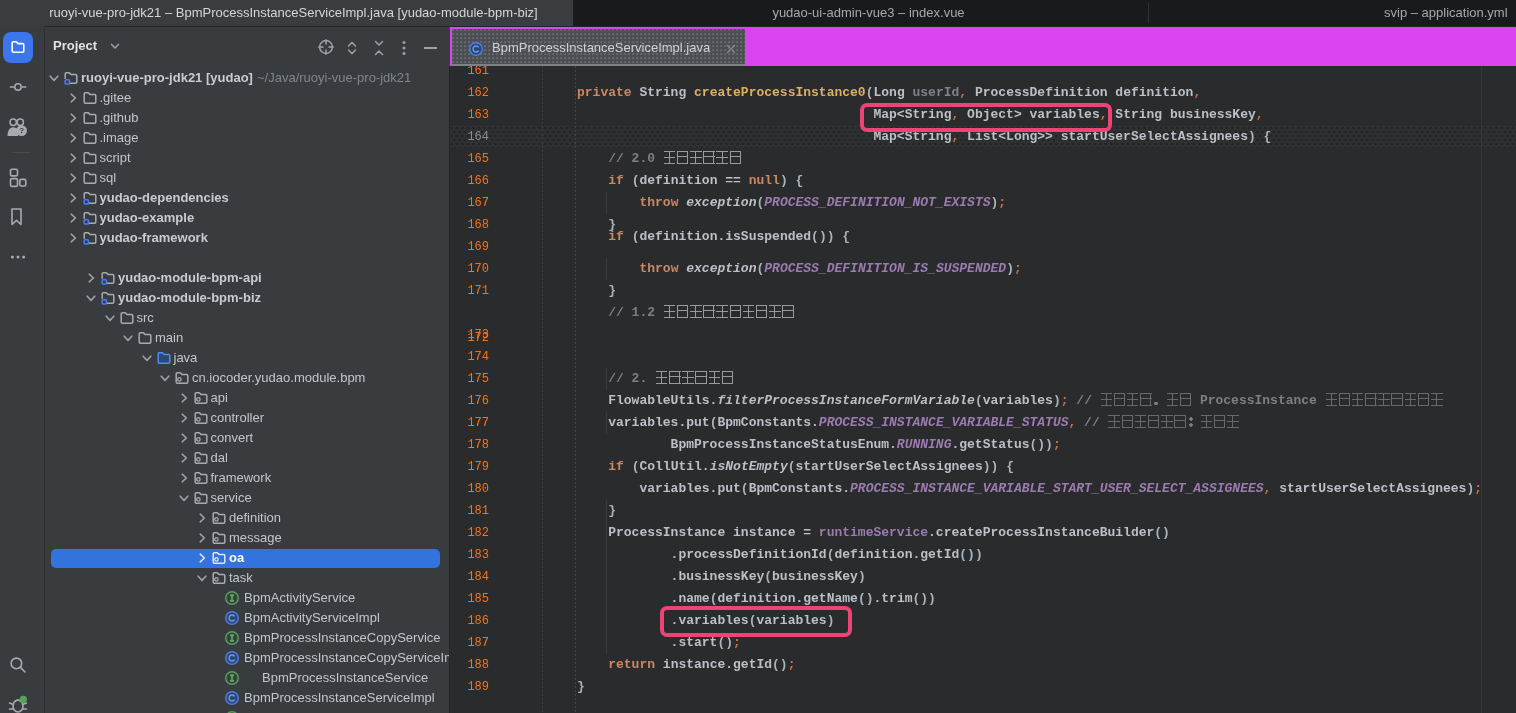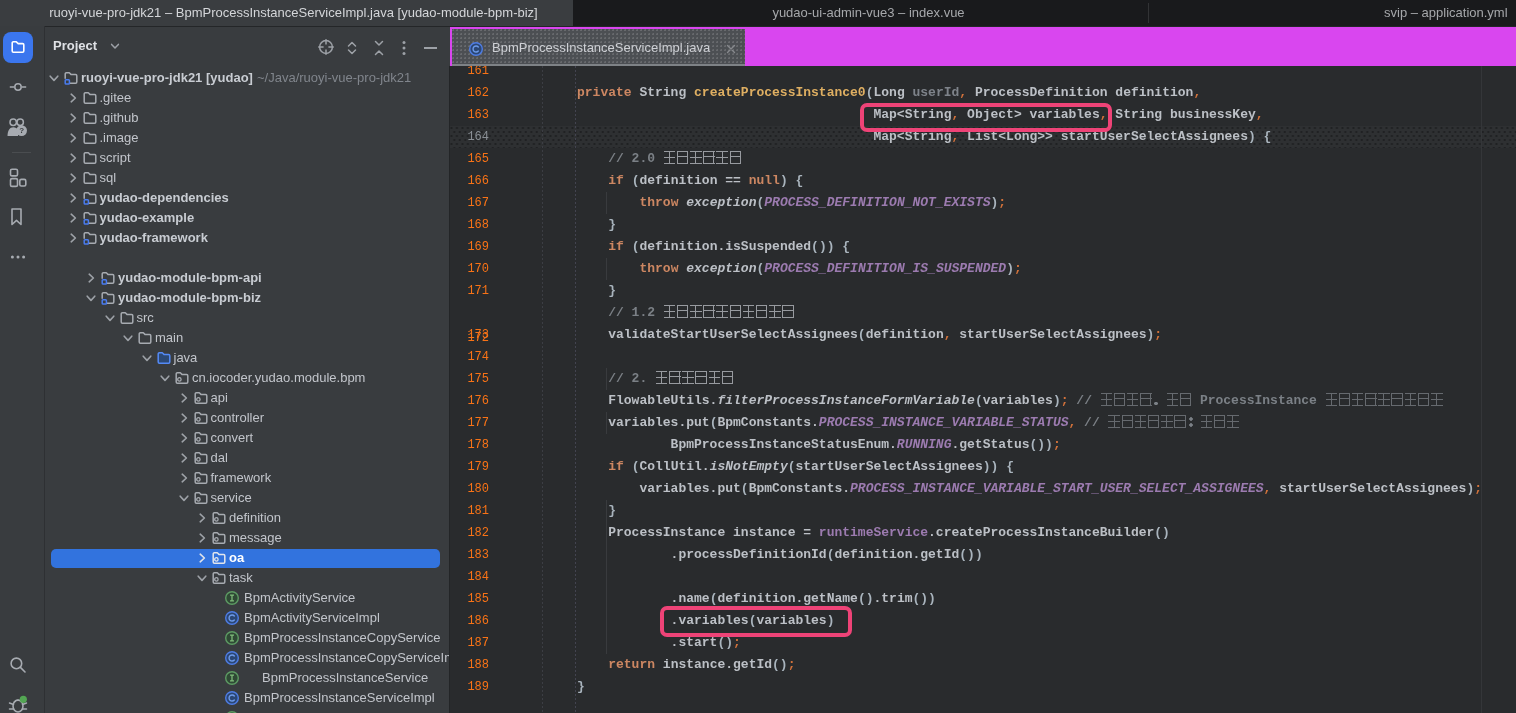--- a/index.html
+++ b/index.html
@@ -461,29 +461,28 @@
 <div class="cline" style="left:127px;top:60px">                                      Map&lt;String<span class="p">,</span> List&lt;Long&gt;&gt; startUserSelectAssignees<span class="br">)</span> <span class="br">{</span></div>
 <div class="num" style="left:0;top:82px;">165</div>
 <div class="cline" style="left:127px;top:82px"><span class="cm">    // 2.0 </span><i class="z"></i><i class="z z2"></i><i class="z"></i><i class="z z2"></i><i class="z"></i><i class="z z2"></i></div>
 <div class="num" style="left:0;top:104px;">166</div>
 <div class="cline" style="left:127px;top:104px">    <span class="k">if</span> <span class="br">(</span>definition == <span class="k">null</span><span class="br">)</span> <span class="br">{</span></div>
 <div class="num" style="left:0;top:126px;">167</div>
 <div class="cline" style="left:127px;top:126px">        <span class="k">throw</span> <span class="it">exception</span><span class="br">(</span><span class="pui">PROCESS_DEFINITION_NOT_EXISTS</span><span class="br">)</span><span class="p">;</span></div>
 <div class="num" style="left:0;top:148px;">168</div>
 <div class="cline" style="left:127px;top:148px">    <span class="br">}</span></div>
 <div class="num" style="left:0;top:170px;">169</div>
-<div class="cline" style="left:127px;top:170px">    <span class="k">if</span> <span class="br">(</span>definition.isSuspended<span class="br">()</span><span class="br">)</span> <span class="br">{</span></div>
+<div class="cline" style="left:127px;top:160px">    <span class="k">if</span> <span class="br">(</span>definition.isSuspended<span class="br">()</span><span class="br">)</span> <span class="br">{</span></div>
 <div class="num" style="left:0;top:192px;">170</div>
 <div class="cline" style="left:127px;top:192px">        <span class="k">throw</span> <span class="it">exception</span><span class="br">(</span><span class="pui">PROCESS_DEFINITION_IS_SUSPENDED</span><span class="br">)</span><span class="p">;</span></div>
 <div class="num" style="left:0;top:214px;">171</div>
 <div class="cline" style="left:127px;top:214px">    <span class="br">}</span></div>
 <div class="num" style="left:0;top:241px;margin-top:20px;">172</div>
 <div class="cline" style="left:127px;top:236px"><span class="cm">    // 1.2 </span><i class="z"></i><i class="z z2"></i><i class="z"></i><i class="z z2"></i><i class="z"></i><i class="z z2"></i><i class="z"></i><i class="z z2"></i><i class="z"></i><i class="z z2"></i></div>
 <div class="num" style="left:0;top:258px;">173</div>
-<div class="cline" style="left:127px;top:258px">    validateStartUserSelectAssignees<span class="br">(</span>definition<span class="p">,</span> startUserSelectAssignees<span class="br">)</span><span class="p">;</span></div>
 <div class="num" style="left:0;top:280px;">174</div>
 <div class="cline" style="left:127px;top:280px"></div>
 <div class="num" style="left:0;top:302px;">175</div>
 <div class="cline" style="left:127px;top:302px"><span class="cm">    // 2. </span><i class="z"></i><i class="z z2"></i><i class="z"></i><i class="z z2"></i><i class="z"></i><i class="z z2"></i></div>
 <div class="num" style="left:0;top:324px;">176</div>
 <div class="cline" style="left:127px;top:324px">    FlowableUtils.<span class="it">filterProcessInstanceFormVariable</span><span class="br">(</span>variables<span class="br">)</span><span class="p">;</span><span class="cm"> // </span><span class="cm"><i class="z"></i><i class="z z2"></i><i class="z"></i><i class="z z2"></i><i class="zc"></i><i class="z"></i><i class="z z2"></i></span><span class="cm"> ProcessInstance </span><span class="cm"><i class="z"></i><i class="z z2"></i><i class="z"></i><i class="z z2"></i><i class="z"></i><i class="z z2"></i><i class="z"></i><i class="z z2"></i><i class="z"></i></span></div>
 <div class="num" style="left:0;top:346px;">177</div>
 <div class="cline" style="left:127px;top:346px">    variables.put<span class="br">(</span>BpmConstants.<span class="pui">PROCESS_INSTANCE_VARIABLE_STATUS</span><span class="p">,</span><span class="cm"> // </span><span class="cm"><i class="z"></i><i class="z z2"></i><i class="z"></i><i class="z z2"></i><i class="z"></i><i class="z z2"></i><i class="zd"></i><i class="z"></i><i class="z z2"></i><i class="z"></i></span></div>
 <div class="num" style="left:0;top:368px;">178</div>
 <div class="cline" style="left:127px;top:368px">            BpmProcessInstanceStatusEnum.<span class="pui">RUNNING</span>.getStatus<span class="br">())</span><span class="p">;</span></div>
@@ -491,20 +490,21 @@
 <div class="cline" style="left:127px;top:390px">    <span class="k">if</span> <span class="br">(</span>CollUtil.<span class="it">isNotEmpty</span><span class="br">(</span>startUserSelectAssignees<span class="br">))</span> <span class="br">{</span></div>
 <div class="num" style="left:0;top:412px;">180</div>
 <div class="cline" style="left:127px;top:412px">        variables.put<span class="br">(</span>BpmConstants.<span class="pui">PROCESS_INSTANCE_VARIABLE_START_USER_SELECT_ASSIGNEES</span><span class="p">,</span> startUserSelectAssignees<span class="br">)</span><span class="p">;</span></div>
 <div class="num" style="left:0;top:434px;">181</div>
 <div class="cline" style="left:127px;top:434px">    <span class="br">}</span></div>
 <div class="num" style="left:0;top:456px;">182</div>
 <div class="cline" style="left:127px;top:456px">    ProcessInstance instance = <span class="pu">runtimeService</span>.createProcessInstanceBuilder<span class="br">()</span></div>
 <div class="num" style="left:0;top:478px;">183</div>
 <div class="cline" style="left:127px;top:478px">            .processDefinitionId<span class="br">(</span>definition.getId<span class="br">()</span><span class="br">)</span></div>
 <div class="num" style="left:0;top:500px;">184</div>
+<div class="cline" style="left:127px;top:500px">            .businessKey<span class="br">(</span>businessKey<span class="br">)</span></div>
 <div class="num" style="left:0;top:522px;">185</div>
 <div class="cline" style="left:127px;top:522px">            .name<span class="br">(</span>definition.getName<span class="br">()</span>.trim<span class="br">()</span><span class="br">)</span></div>
 <div class="num" style="left:0;top:544px;">186</div>
 <div class="cline" style="left:127px;top:544px">            .variables<span class="br">(</span>variables<span class="br">)</span></div>
 <div class="num" style="left:0;top:566px;">187</div>
 <div class="cline" style="left:127px;top:566px">            .start<span class="br">()</span><span class="p">;</span></div>
 <div class="num" style="left:0;top:588px;">188</div>
 <div class="cline" style="left:127px;top:588px">    <span class="k">return</span> instance.getId<span class="br">()</span><span class="p">;</span></div>
 <div class="num" style="left:0;top:610px;">189</div>
 <div class="cline" style="left:127px;top:610px"><span class="br">}</span></div>

